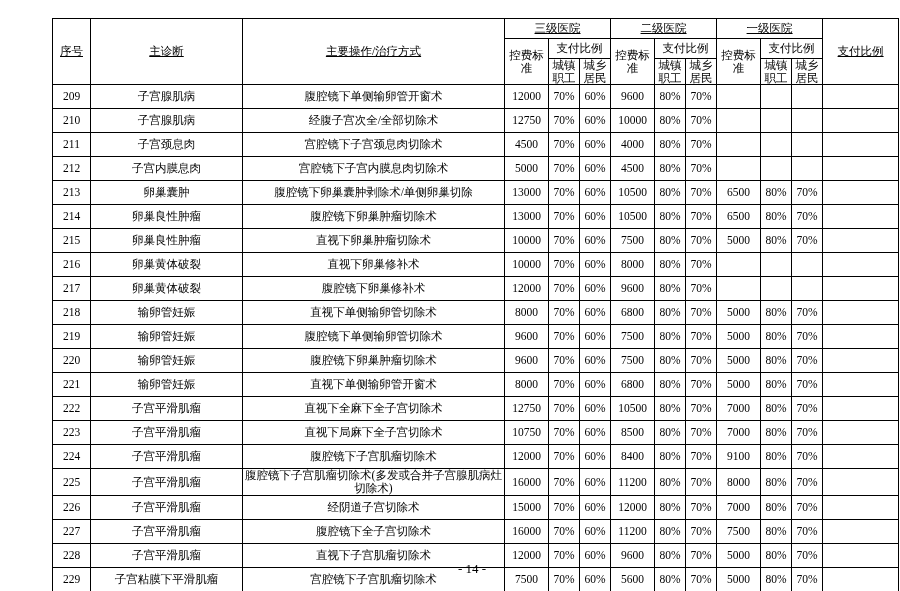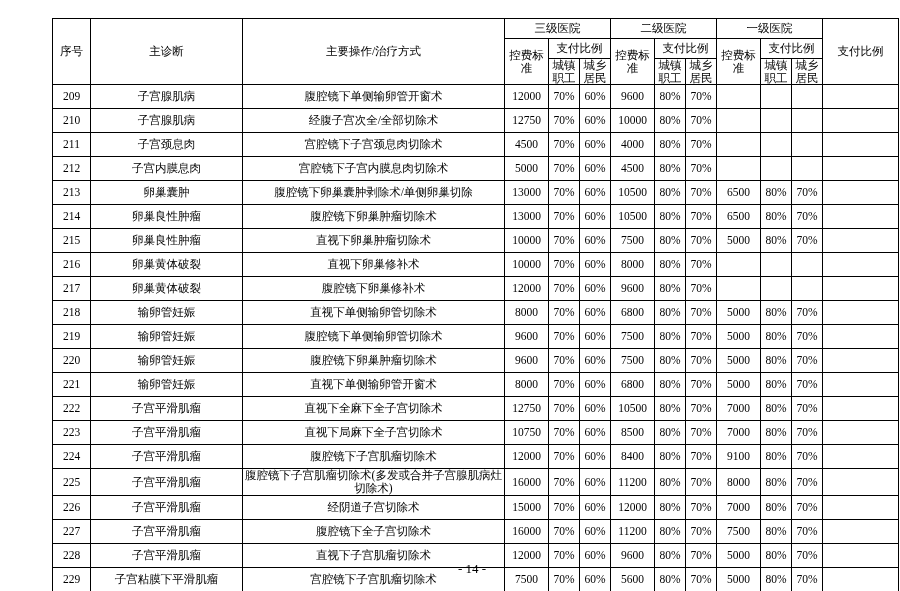--- a/index.html
+++ b/index.html
@@ -36,23 +36,25 @@
     vertical-align: middle;
     font-weight: normal;
     font-family: "Liberation Serif", serif;
   }
   thead th {
     font-size: 11.5px;
     height: 20px;
   }
   .hdr-tall {
     height: 62px;
+    text-decoration: underline;
   }
   .hdr-group {
     height: 19px;
+    text-decoration: underline;
   }
   .hdr-sub {
     height: 19px;
     font-size: 10.5px;
   }
   .two-line {
     line-height: 1.05;
   }
   tbody td {
     height: 23px;

